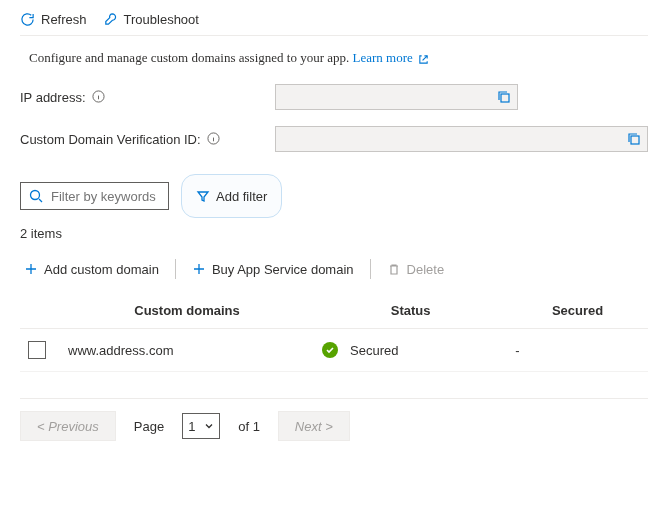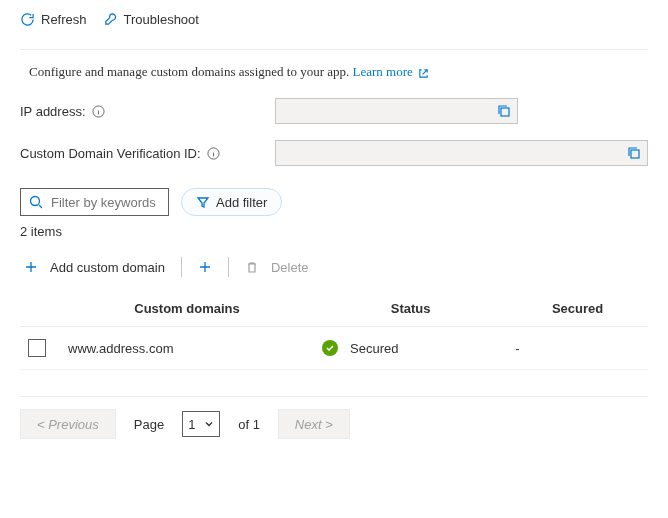--- a/index.html
+++ b/index.html
@@ -8,46 +8,46 @@
     padding: 12px 20px;
     font-family: "Segoe UI", -apple-system, sans-serif;
     font-size: 13px;
     color: #323130;
     width: 668px;
     background: #fff;
   }
   .toolbar-top {
     display: flex;
     gap: 16px;
-    padding-bottom: 22px;
+    padding-bottom: 8px;
     border-bottom: 1px solid #edebe9;
   }
   .toolbar-top a { display:flex; align-items:center; gap:6px; color:#323130; text-decoration:none; cursor:pointer; }
   .desc { margin: 14px 0 18px 9px; font-family: Liberation Serif, serif; }
   .desc a { color:#0078d4; text-decoration:none; }
   .form-row { display:flex; align-items:center; margin-bottom:16px; }
-  .form-label { width:255px; display:flex; align-items:center; gap:6px; }
+  .form-label { width:255px; display:flex; align-items:flex-start; gap:6px; }
   .form-field {
     flex:1; height:26px; background:#f3f2f1; border:1px solid #c8c6c4;
     display:flex; align-items:center; justify-content:flex-end; padding:0 6px;
   }
   .copy-icon { color:#0078d4; }
   .filter-row { display:flex; align-items:center; gap:12px; margin: 22px 0 8px 0; }
   .search-box {
     width:149px; height:28px; border:1px solid #605e5c;
     display:flex; align-items:center; padding:0 8px; gap:6px;
   }
   .search-box input { border:none; outline:none; flex:1; font-size:13px; background:transparent; }
   .add-filter-pill {
-    height:28px; border:1px solid #c7e0f4; border-radius:14px;
+    height:44px; border:1px solid #c7e0f4; border-radius:14px;
     display:flex; align-items:center; gap:6px; padding:0 14px; color:#323130; cursor:pointer; background:#fafcfe;
   }
   .count { margin:6px 0 18px 0; }
   .cmd-bar { display:flex; align-items:center; gap:8px; margin-bottom:14px; }
-  .cmd-bar .cmd { display:flex; align-items:center; gap:12px; cursor:pointer; padding:2px 4px; }
+  .cmd-bar .cmd { display:flex; align-items:center; gap:6px; cursor:pointer; padding:2px 4px; }
   .cmd-bar .sep { width:1px; height:20px; background:#c8c6c4; margin:0 4px; }
   .cmd .plus, .cmd .icon { color:#0078d4; }
   .cmd.disabled { color:#a19f9d; cursor:default; }
   table { width:100%; border-collapse:collapse; }
   thead th { text-align:center; font-weight:600; padding:10px 8px; border-bottom:1px solid #edebe9; }
   tbody td { padding:12px 8px; border-bottom:1px solid #f3f2f1; vertical-align:middle; }
   .col-chk { width:40px; }
   .chk-box { width:18px; height:18px; border:1px solid #605e5c; }
   .status { display:flex; align-items:center; gap:12px; }
   .status-dot { width:16px; height:16px; border-radius:50%; background:#57a300; display:flex; align-items:center; justify-content:center; color:#fff; font-size:10px; }
@@ -167,20 +167,21 @@
     </span>
     <span>Add custom domain</span>
   </div>
   <div class="sep"></div>
   <div class="cmd">
     <span class="plus">
       <svg width="14" height="14" viewBox="0 0 14 14" stroke="#0078d4" stroke-width="1.3">
           <path d="M7 2v10M2 7h10"></path>
         </svg>
     </span>
+    <span>Buy App Service domain</span>
   </div>
   <div class="sep"></div>
   <div class="cmd disabled">
     <span>
       <svg width="14" height="14" viewBox="0 0 14 14" stroke="#a19f9d" fill="none" stroke-width="1.2">
           <path d="M3 4h8M5 4V3h4v1M4 4v8h6V4"></path>
         </svg>
     </span>
     <span>Delete</span>
   </div>

